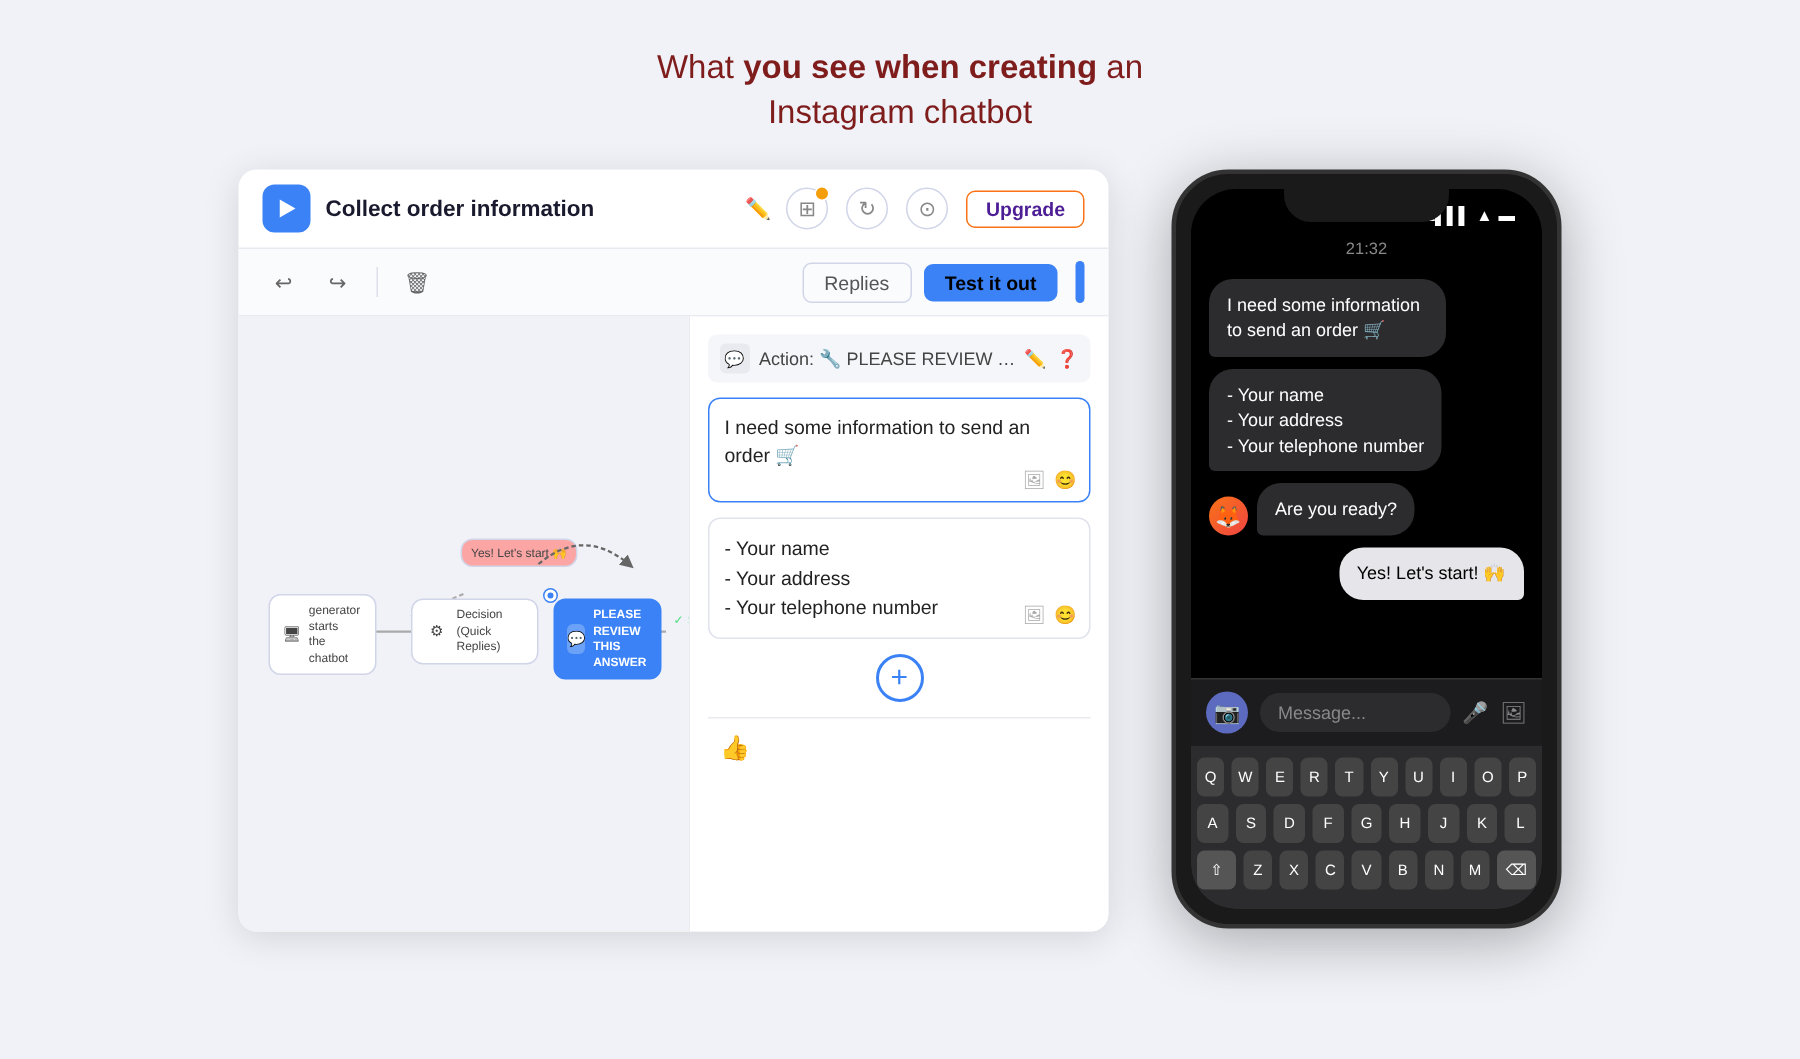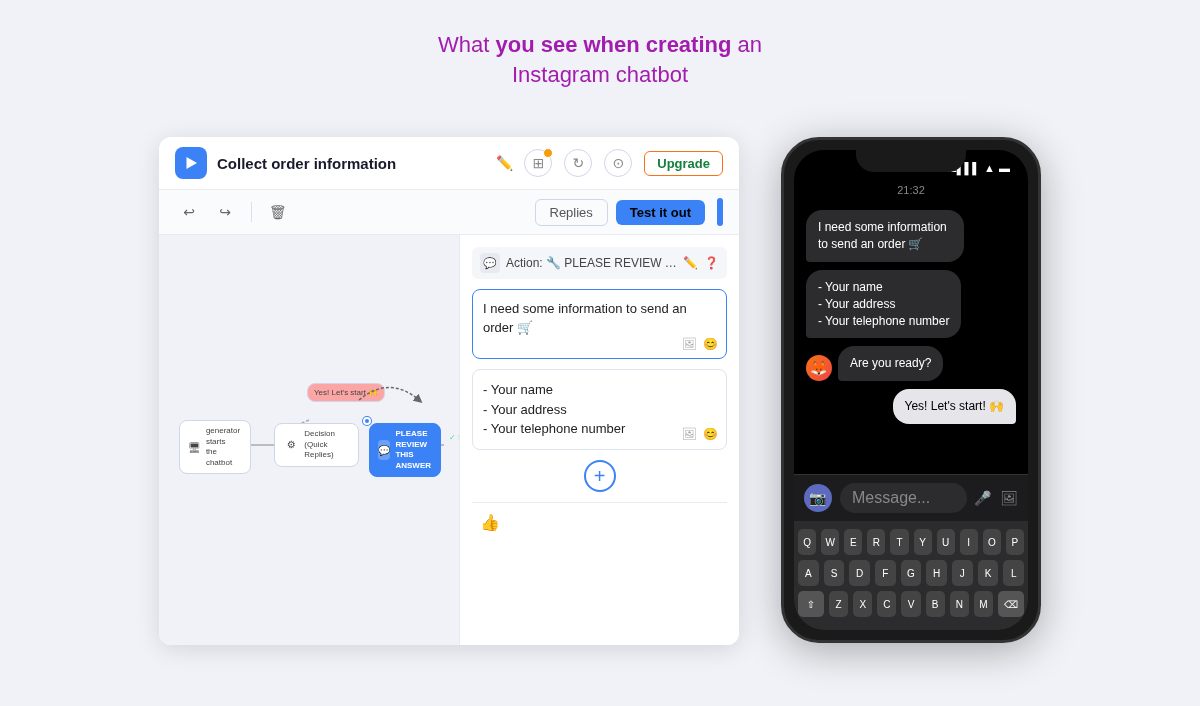--- a/index.html
+++ b/index.html
@@ -17,36 +17,35 @@
 
     .top-row {
       display: flex;
       width: 100%;
       justify-content: space-around;
       margin-bottom: 24px;
     }
 
     .section-title {
       font-size: 22px;
-      color: #a21caf;
+      color: #7f1d1d;
       text-align: center;
       line-height: 1.35;
       max-width: 380px;
     }
     .section-title strong {
       font-weight: 800;
     }
 
     .content-row {
       display: flex;
       width: 100%;
       gap: 42px;
       justify-content: center;
       align-items: flex-start;
-      margin-top: 24px;
     }
 
     
     .builder-panel {
       background: #fff;
       border-radius: 12px;
       box-shadow: 0 4px 24px rgba(0,0,0,0.12);
       width: 580px;
       min-height: 460px;
       overflow: hidden;
@@ -106,21 +105,21 @@
       width: 8px;
       height: 8px;
       background: #f59e0b;
       border-radius: 50%;
       border: 1.5px solid white;
     }
 
     .upgrade-btn {
       background: transparent;
       border: 1.5px solid #f97316;
-      color: #15803d;
+      color: #4c1d95;
       border-radius: 6px;
       padding: 4px 12px;
       font-size: 13px;
       font-weight: 600;
       cursor: pointer;
     }
 
     .builder-toolbar {
       display: flex;
       align-items: center;
@@ -460,21 +459,21 @@
       align-items: center;
       justify-content: center;
       font-size: 14px;
     }
 
     .phone-input-field {
       flex: 1;
       background: #2c2c2e;
       border-radius: 16px;
       padding: 6px 12px;
-      font-size: 16px;
+      font-size: 12px;
       color: #888;
     }
 
     .phone-mic { font-size: 14px; color: #888; }
     .phone-img { font-size: 14px; color: #888; }
 
     .phone-keyboard {
       background: #2c2c2e;
       padding: 8px 4px;
     }

